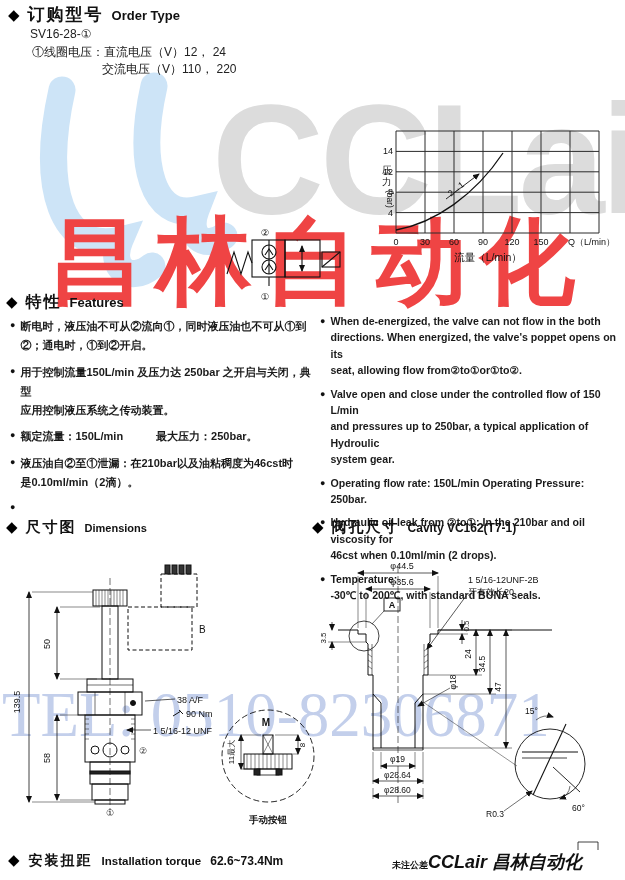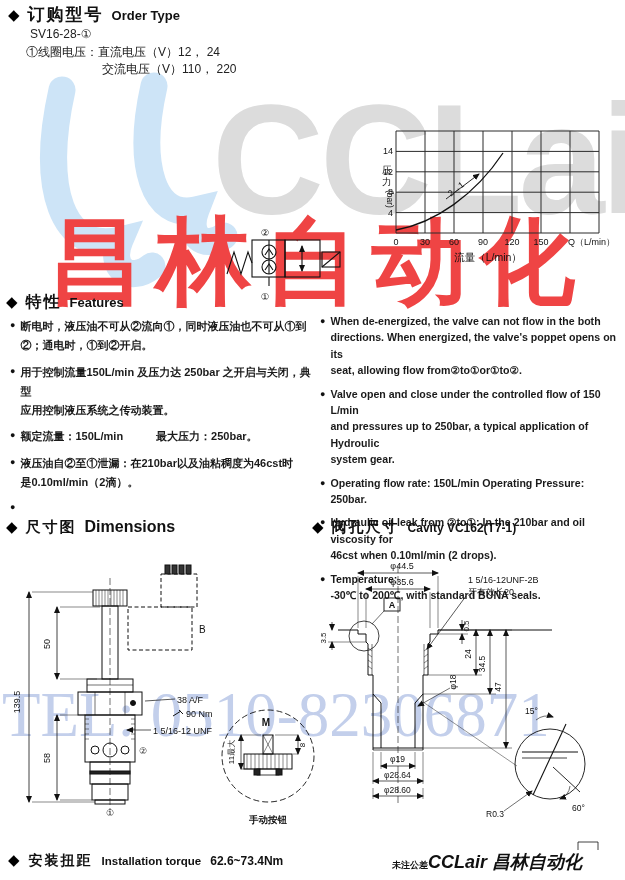--- a/index.html
+++ b/index.html
@@ -46,21 +46,21 @@
   <div class="wm wm-cc">CCLair</div>
   <div class="wm wm-cn">昌林自动化</div>
   <div class="wm wm-tel">TEL: 0510-82306871</div>
 
   <div class="sec-head" style="left:8px;top:3px">
     <span class="diamond">◆</span>
     <span class="t-cn">订购型号</span>
     <span class="t-en">Order Type</span>
   </div>
   <div class="hline" style="left:30px;top:27px">SV16-28-①</div>
-  <div class="hline" style="left:26px;top:44px">①线圈电压：直流电压（V）12，      24</div>
+  <div class="hline" style="left:32px;top:44px">①线圈电压：直流电压（V）12，      24</div>
   <div class="hline" style="left:102px;top:61px">交流电压（V）110，  220</div>
 
   <svg class="abs z1" style="left:380px;top:110px" width="245" height="158" viewBox="0 0 245 158">
     <defs>
       <marker id="mc" markerWidth="8" markerHeight="8" refX="6" refY="3" orient="auto-start-reverse" markerUnits="userSpaceOnUse">
         <path d="M0,0L7,3L0,6Z" fill="#111"></path>
       </marker>
     </defs>
     <g stroke="#2a2a2a" stroke-width="1" fill="none">
       <line x1="16" y1="21" x2="16" y2="123"></line>
@@ -182,21 +182,21 @@
     <div class="bul">
         <span class="dot">●</span>
         <span class="txt">Temperature:
 -30℃ to 200℃, with standard BUNA seals.</span>
       </div>
   </div>
 
   <div class="sec-head" style="left:6px;top:518px">
     <span class="diamond">◆</span>
     <span class="t-cn" style="font-size:15px">尺寸图</span>
-    <span class="t-en" style="font-size:16px">Dimensions</span>
+    <span class="t-en" style="font-size:11px">Dimensions</span>
   </div>
   <div class="sec-head" style="left:312px;top:518px">
     <span class="diamond">◆</span>
     <span class="t-cn" style="font-size:15px">阀孔尺寸</span>
     <span class="t-en" style="font-size:12px">Cavity VC162(T7-1)</span>
   </div>
 
   <svg class="abs z1" style="left:5px;top:552px" width="315" height="298" viewBox="0 0 315 298">
     <defs>
       <marker id="md" markerWidth="8" markerHeight="8" refX="6" refY="3" orient="auto-start-reverse" markerUnits="userSpaceOnUse">

